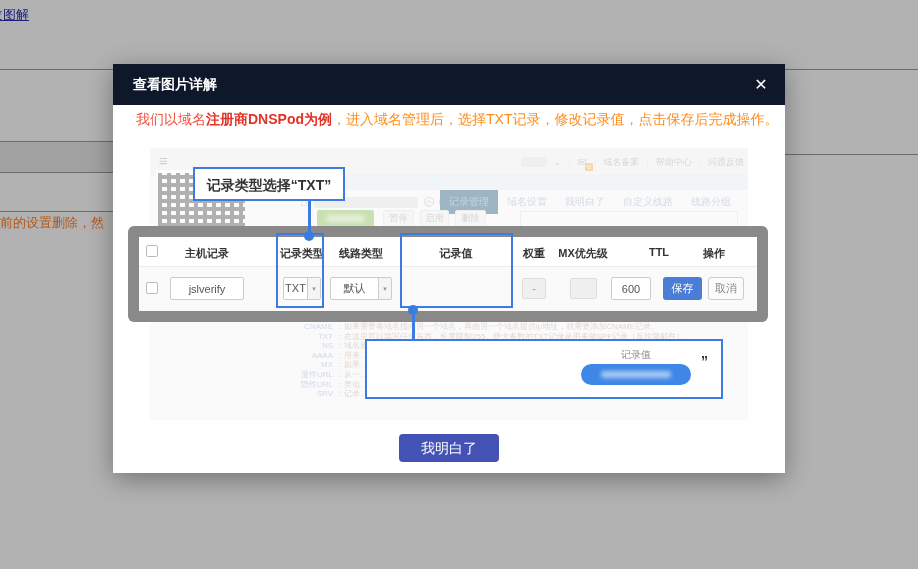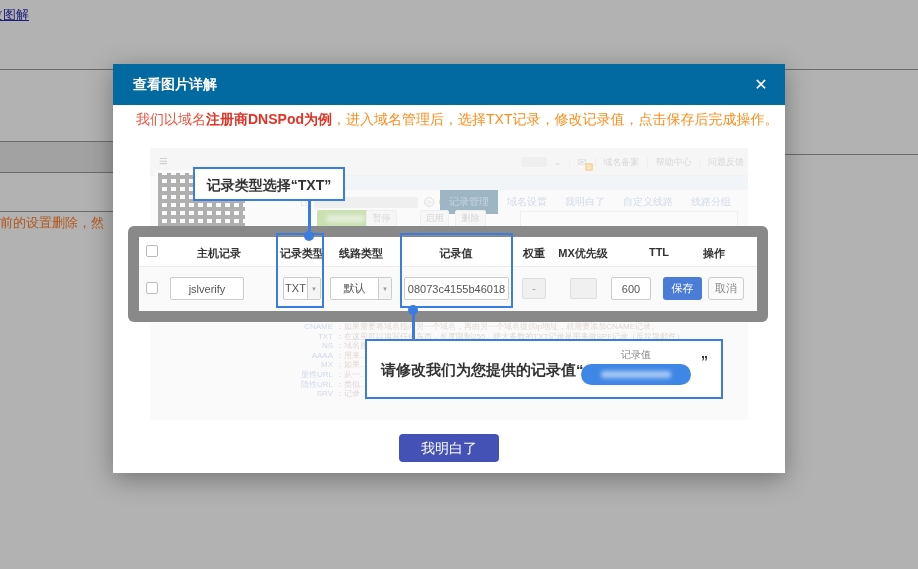--- a/index.html
+++ b/index.html
@@ -10,21 +10,21 @@
   
   .bg-link { left:-10px; top:6px; font-size:13px; color:#2c2cb0; text-decoration:underline; white-space:nowrap; }
   .hline { height:1px; background:#9a9a9a; }
   .bg-band { left:0; top:141px; width:113px; height:31px; background:#e9e9e9; }
   .bg-note { left:-13px; top:214px; font-size:13px; color:#ff7f2a; white-space:nowrap; }
 
   .dim { left:0; top:0; width:918px; height:569px; background:rgba(0,0,0,0.30); z-index:5; }
 
   
   .modal { left:113px; top:64px; width:672px; height:409px; background:#fff; z-index:10; box-shadow:0 6px 24px rgba(0,0,0,0.35); }
-  .modal-header { left:0; top:0; width:672px; height:41px; background:#0369a1; }
+  .modal-header { left:0; top:0; width:672px; height:41px; background:#0f172a; }
   .modal-title { left:20px; top:12px; font-size:14px; font-weight:bold; color:#fff; }
   .modal-close { left:632px; top:8px; width:32px; height:26px; color:#fff; font-size:16px; text-align:center; line-height:26px; cursor:pointer; }
   .instr { left:23px; top:47px; font-size:14px; white-space:nowrap; }
   .instr .p1 { color:#f4503c; }
   .instr .p2 { color:#e33226; font-weight:bold; }
   .instr .p3 { color:#ff8c1a; }
 
   
   .shot { left:37px; top:84px; width:598px; height:272px; background:#fdfdfd; overflow:hidden; }
   .shot-topbar { left:0; top:0; width:598px; height:28px; background:#f2f2f2; border-bottom:1px solid #e6e6e6; }
@@ -139,21 +139,21 @@
         <div class="tab active">记录管理</div>
         <div class="tab">域名设置</div>
         <div class="tab">我明白了</div>
         <div class="tab">自定义线路</div>
         <div class="tab">线路分组</div>
       </div>
 
       <div class="abs green-btn">
           <div class="smudge"></div>
         </div>
-      <div class="abs toolbar-btn" style="left:216px;top:62px;width:31px;">暂停</div>
+      <div class="abs toolbar-btn" style="left:233px;top:62px;width:31px;">暂停</div>
       <div class="abs toolbar-btn" style="left:270px;top:62px;width:29px;">启用</div>
       <div class="abs toolbar-btn" style="left:305px;top:62px;width:31px;">删除</div>
       <div class="abs search-box"></div>
 
       <div class="abs help">
         <div class="help-row"><span class="hn">CNAME</span><span class="hd">：如果需要将域名指向另一个域名，再由另一个域名提供ip地址，就需要添加CNAME记录。</span></div>
         <div class="help-row"><span class="hn">TXT</span><span class="hd">：在这里可以填写任何东西，长度限制255。绝大多数的TXT记录是用来做SPF记录（反垃圾邮件）。</span></div>
         <div class="help-row"><span class="hn">NS</span><span class="hd">：域名服务器记录，如果需要把子域名交给其他DNS服务商解析，就需要添加NS记录。</span></div>
         <div class="help-row"><span class="hn">AAAA</span><span class="hd">：用来…</span></div>
         <div class="help-row"><span class="hn">MX</span><span class="hd">：如果…</span></div>
@@ -164,62 +164,60 @@
 
       <div class="abs dontshow">不再提示 ⌃</div>
 
       <div class="abs wash"></div>
     </div>
 
     <div class="abs frame">
       <div class="tbl">
         <div class="tbl-head">
           <div class="cbx" style="left:7px;top:8px;"></div>
-          <div class="th" style="left:80px;">主机记录</div>
+          <div class="th" style="left:68px;">主机记录</div>
           <div class="th" style="left:163px;">记录类型</div>
           <div class="th" style="left:222px;">线路类型</div>
           <div class="th" style="left:317px;">记录值</div>
           <div class="th" style="left:395px;">权重</div>
           <div class="th" style="left:444px;">MX优先级</div>
           <div class="th" style="left:492px;margin-left:28px;">TTL</div>
           <div class="th" style="left:575px;">操作</div>
         </div>
         <div class="tbl-row">
           <div class="cbx" style="left:7px;top:15px;"></div>
           <input class="tin" style="left: 31px; top: 10px; width: 74px;" value="jslverify">
           <div class="sel" style="left:144px;top:10px;width:38px;">
             <span class="sv">TXT</span>
             <span class="sa">▾</span>
           </div>
           <div class="sel" style="left:191px;top:10px;width:62px;">
             <span class="sv">默认</span>
             <span class="sa">▾</span>
           </div>
-          <input class="tin" style="left: 265px; top: 10px; width: 105px;" value="08073c4155b46018">
           <div class="gbox" style="left:383px;top:11px;width:24px;">-</div>
           <div class="gbox" style="left:431px;top:11px;width:27px;"></div>
           <input class="tin" style="left: 472px; top: 10px; width: 40px;" value="600">
           <div class="btn-save" style="left:524px;top:10px;width:39px;">保存</div>
           <div class="btn-cancel" style="left:569px;top:10px;width:36px;">取消</div>
         </div>
       </div>
     </div>
 
     <div class="abs blue-rect" style="left:163px;top:169px;width:48px;height:75px;"></div>
     <div class="abs blue-rect" style="left:287px;top:169px;width:113px;height:75px;"></div>
     <div class="abs conn" style="left:195px;top:137px;height:35px;"></div>
     <div class="abs dot" style="left:191px;top:167px;"></div>
     <div class="abs conn" style="left:299px;top:244px;height:31px;"></div>
     <div class="abs dot" style="left:295px;top:241px;"></div>
 
     <div class="abs callout callout-top">
       <div class="ct-text">记录类型选择“TXT”</div>
     </div>
     <div class="abs callout callout-bottom">
-      <div class="cb-prefix">请修改我们为您提供的记录值“</div>
       <div class="cb-label">记录值</div>
       <div class="cb-pill">
           <div class="smudge" style="left:18%;top:32%;width:64%;height:36%;"></div>
         </div>
       <div class="cb-suffix">”</div>
     </div>
 
     <div class="abs confirm-btn">我明白了</div>
   </div>
 

